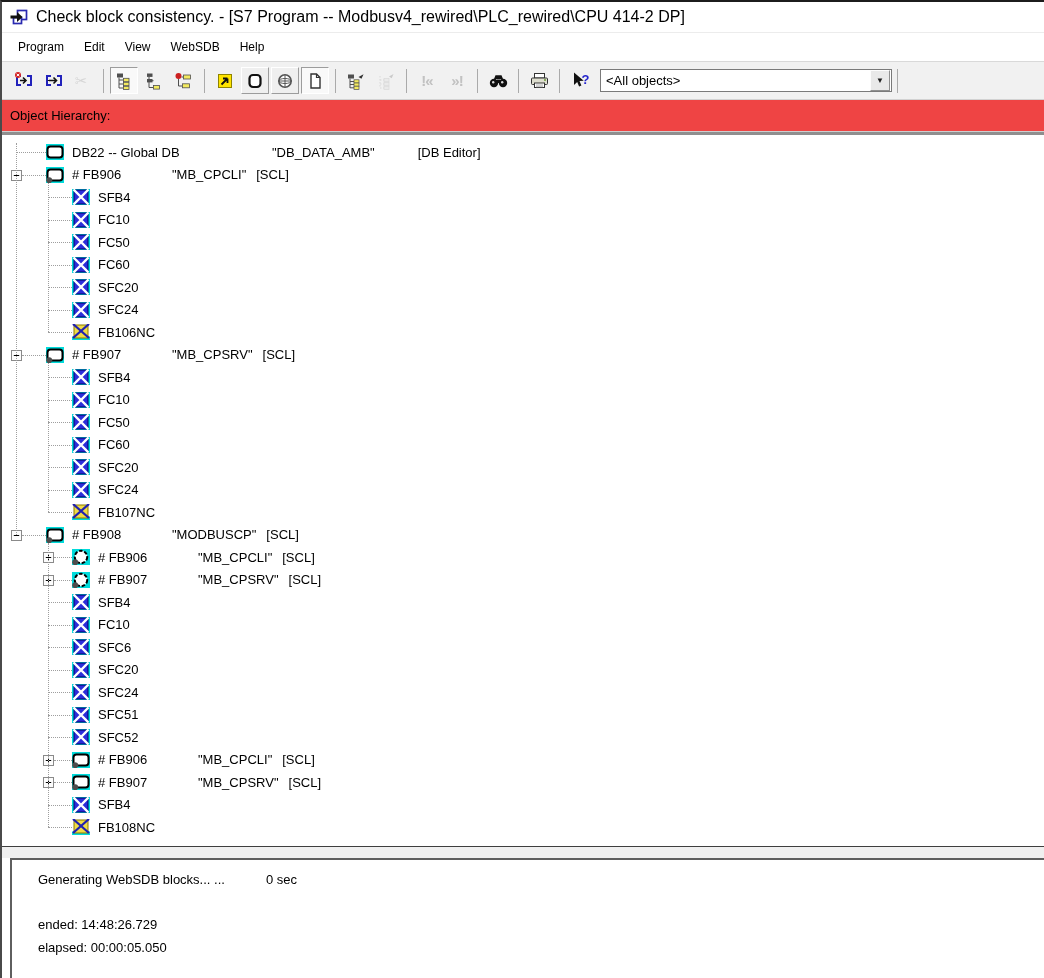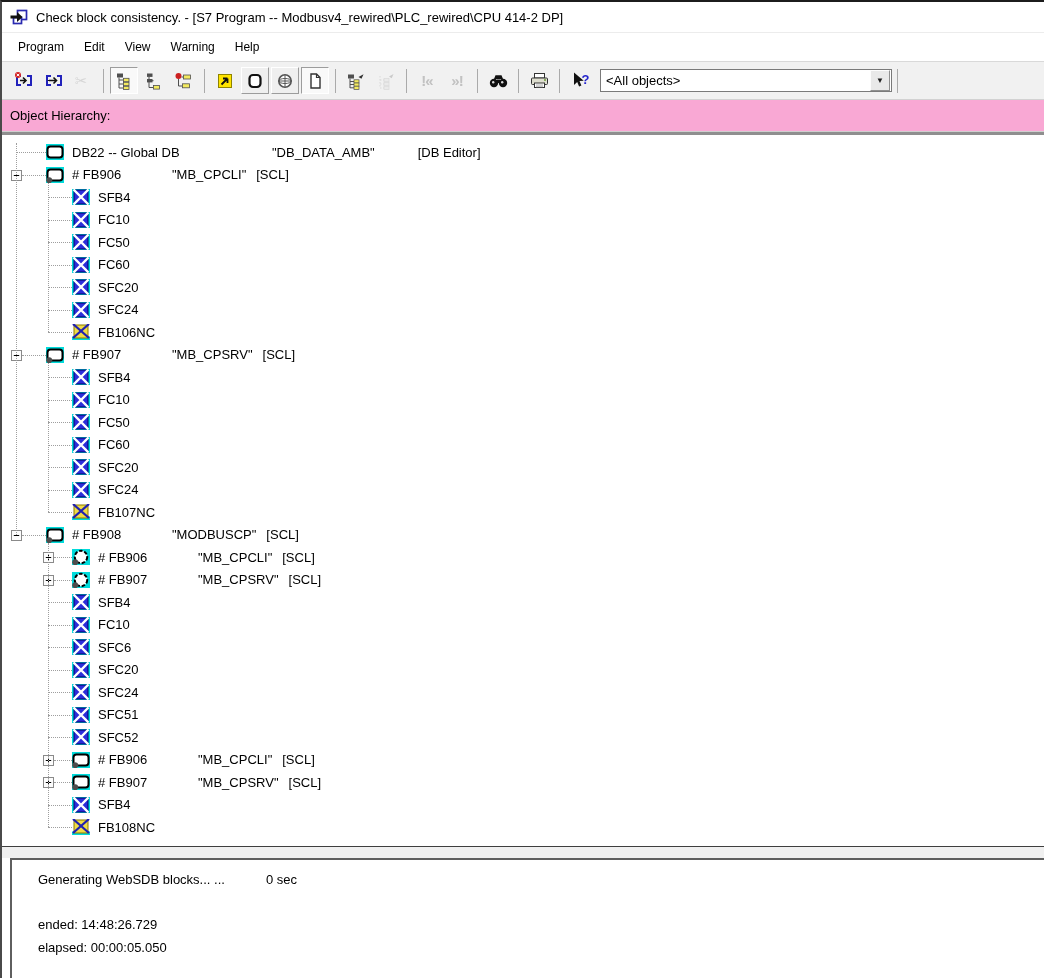--- a/index.html
+++ b/index.html
@@ -1,41 +1,41 @@
 <!DOCTYPE html>
 <html><head>
 <meta charset="utf-8">
 <style>
   html,body{margin:0;padding:0;background:#e8e8e8;}
   body{width:1044px;height:978px;overflow:hidden;font-family:"Liberation Sans",sans-serif;-webkit-font-smoothing:antialiased;}
   .window{width:1044px;height:978px;box-sizing:border-box;border-top:2px solid #1c1c1c;border-left:2px solid #4a4a4a;background:#fff;display:flex;flex-direction:column;}
 
   
   .titlebar{height:30px;flex:0 0 30px;background:#ffffff;display:flex;align-items:center;padding-left:7px;gap:7px;border-bottom:1px solid #ececec;}
-  .titlebar .title{font-size:13px;color:#000;white-space:nowrap;}
+  .titlebar .title{font-size:16px;color:#000;white-space:nowrap;}
 
   
   .menubar{height:28px;flex:0 0 28px;background:#ffffff;display:flex;align-items:center;padding-left:6px;border-bottom:1px solid #d9d9d9;}
   .menu-item{font-size:12px;color:#000;padding:3px 10px;cursor:default;}
 
   
   .toolbar{height:37px;flex:0 0 37px;background:#f1f1f1;display:flex;align-items:center;padding-left:6px;border-bottom:1px solid #d2d2d2;}
   .tb-btn{width:28px;height:27px;display:flex;align-items:center;justify-content:center;border:1px solid transparent;margin:0 1px;box-sizing:border-box;}
   .tb-btn.raised{border-color:#ffffff #9c9c9c #9c9c9c #ffffff;background:#efefef;}
   .tb-btn.pressed{border-color:#9c9c9c #ffffff #ffffff #9c9c9c;background:#f9f9f9;}
   .tb-btn.disabled svg{filter:grayscale(1) opacity(0.45);}
   .tb-btn .glyph{font-size:15px;font-weight:bold;color:#3a3a3a;letter-spacing:-1px;line-height:1;}
   .tb-btn.disabled .glyph{color:#c2c2c2;font-weight:bold;}
   .tb-sep{width:1px;height:24px;background:#aaaaaa;margin:0 5px;flex:0 0 1px;}
   .combo{width:292px;height:23px;box-sizing:border-box;border:1px solid #7a7a7a;background:#fff;display:flex;align-items:center;margin-left:5px;}
   .combo-value{flex:1;font-size:13px;color:#000;padding-left:5px;white-space:nowrap;overflow:hidden;}
   .combo-arrow{width:18px;height:19px;margin-right:1px;background:#e9e9e9;border:1px solid;border-color:#fdfdfd #8f8f8f #8f8f8f #fdfdfd;display:flex;align-items:center;justify-content:center;font-size:8px;color:#222;}
 
   
-  .oh-bar{height:31px;flex:0 0 31px;background:#f9a8d4;display:flex;align-items:center;padding-left:8px;font-size:13px;color:#000;}
+  .oh-bar{height:31px;flex:0 0 31px;background:#ef4444;display:flex;align-items:center;padding-left:8px;font-size:13px;color:#000;}
   .oh-divider{height:4px;flex:0 0 4px;background:#8f8f8f;border-top:1px solid #cfcfcf;box-sizing:border-box;}
 
   
   .tree{height:705px;flex:0 0 705px;background:#ffffff;position:relative;overflow:hidden;font-size:13px;color:#000;padding-top:6px;box-sizing:content-box;}
   .tree-row{height:22.5px;position:relative;width:100%;}
   .stub{position:absolute;top:11px;border-top:1px dotted #9e9e9e;height:0;}
   .vline{position:absolute;border-left:1px dotted #9e9e9e;width:0;}
   .expander{position:absolute;top:6px;width:11px;height:11px;line-height:0;}
   .node-icon{position:absolute;top:3px;width:18px;height:16px;line-height:0;}
   .row-text{position:absolute;top:0;height:100%;display:flex;align-items:center;white-space:nowrap;}
@@ -61,21 +61,21 @@
         <path d="M1.5 7.5 h6.5 v-3.5 l5.5 5 -5.5 5 v-3.5 H1.5 z" fill="#111"></path>
       </svg>
     </span>
     <span class="title">Check block consistency. - [S7 Program -- Modbusv4_rewired\PLC_rewired\CPU 414-2 DP]</span>
   </div>
 
   <div class="menubar">
       <span class="menu-item">Program</span>
       <span class="menu-item">Edit</span>
       <span class="menu-item">View</span>
-      <span class="menu-item">Warning</span>
+      <span class="menu-item">WebSDB</span>
       <span class="menu-item">Help</span>
     </div>
 
   <div class="toolbar">
       <div class="tb-btn">
         <span style="line-height: 0;"><svg width="21" height="19" viewBox="0 0 21 19">
             <path d="M8 5 H4 v9 h4" fill="none" stroke="#2222bb" stroke-width="2"></path>
             <path d="M14 5 h4 v9 h-4" fill="none" stroke="#2222bb" stroke-width="2"></path>
             <path d="M7 9.5 h5.5 m-2.5 -3 l3 3 -3 3" fill="none" stroke="#111" stroke-width="1.6"></path>
             <circle cx="5" cy="4" r="3" fill="#d42222"></circle>

